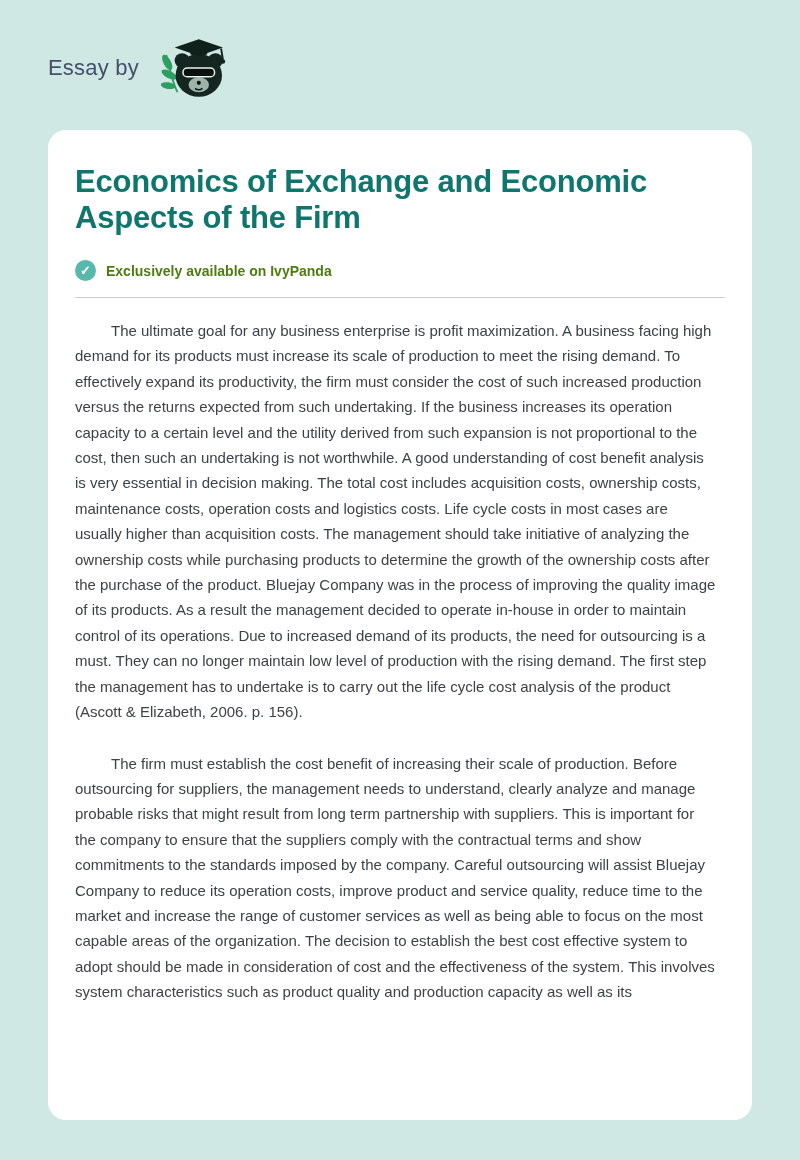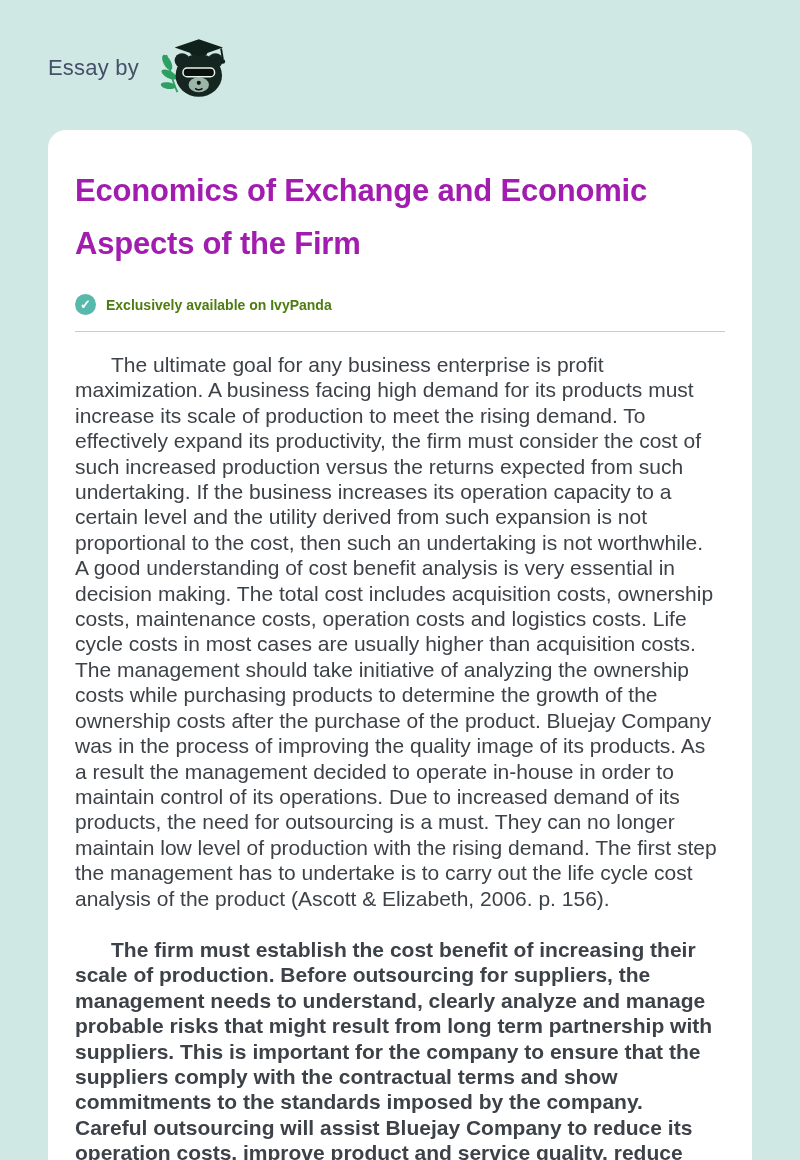--- a/index.html
+++ b/index.html
@@ -48,23 +48,23 @@
     margin: 0 48px;
     background: #ffffff;
     border-radius: 18px;
     padding: 34px 27px 62px 27px;
     box-sizing: border-box;
     min-height: 990px;
   }
   .essay-title {
     margin: 0 0 24px 0;
     font-size: 31px;
-    line-height: 53px;
+    line-height: 36px;
     font-weight: 700;
-    color: #a21caf;
+    color: #0f766e;
     letter-spacing: -0.2px;
   }
 
   .availability {
     display: flex;
     align-items: center;
     gap: 10px;
     margin-bottom: 16px;
   }
   .check-circle {
@@ -87,28 +87,27 @@
   }
 
   .divider {
     border: none;
     border-top: 1px solid #c8cdd2;
     margin: 0 0 20px 0;
   }
 
   .essay-body p {
     margin: 0 8px 26px 0;
-    font-size: 21px;
+    font-size: 15px;
     line-height: 25.4px;
     color: #3d4248;
     text-indent: 36px;
   }
   .essay-body p:last-child {
     margin-bottom: 0;
-    font-weight: bold;
   }
 </style>
 </head>
 <body>
 
 <div class="page-header">
   <span class="essay-by">Essay by</span>
 
   <span class="logo-wrap">
     <svg width="78" height="68" viewBox="0 0 84 72" aria-hidden="true">

